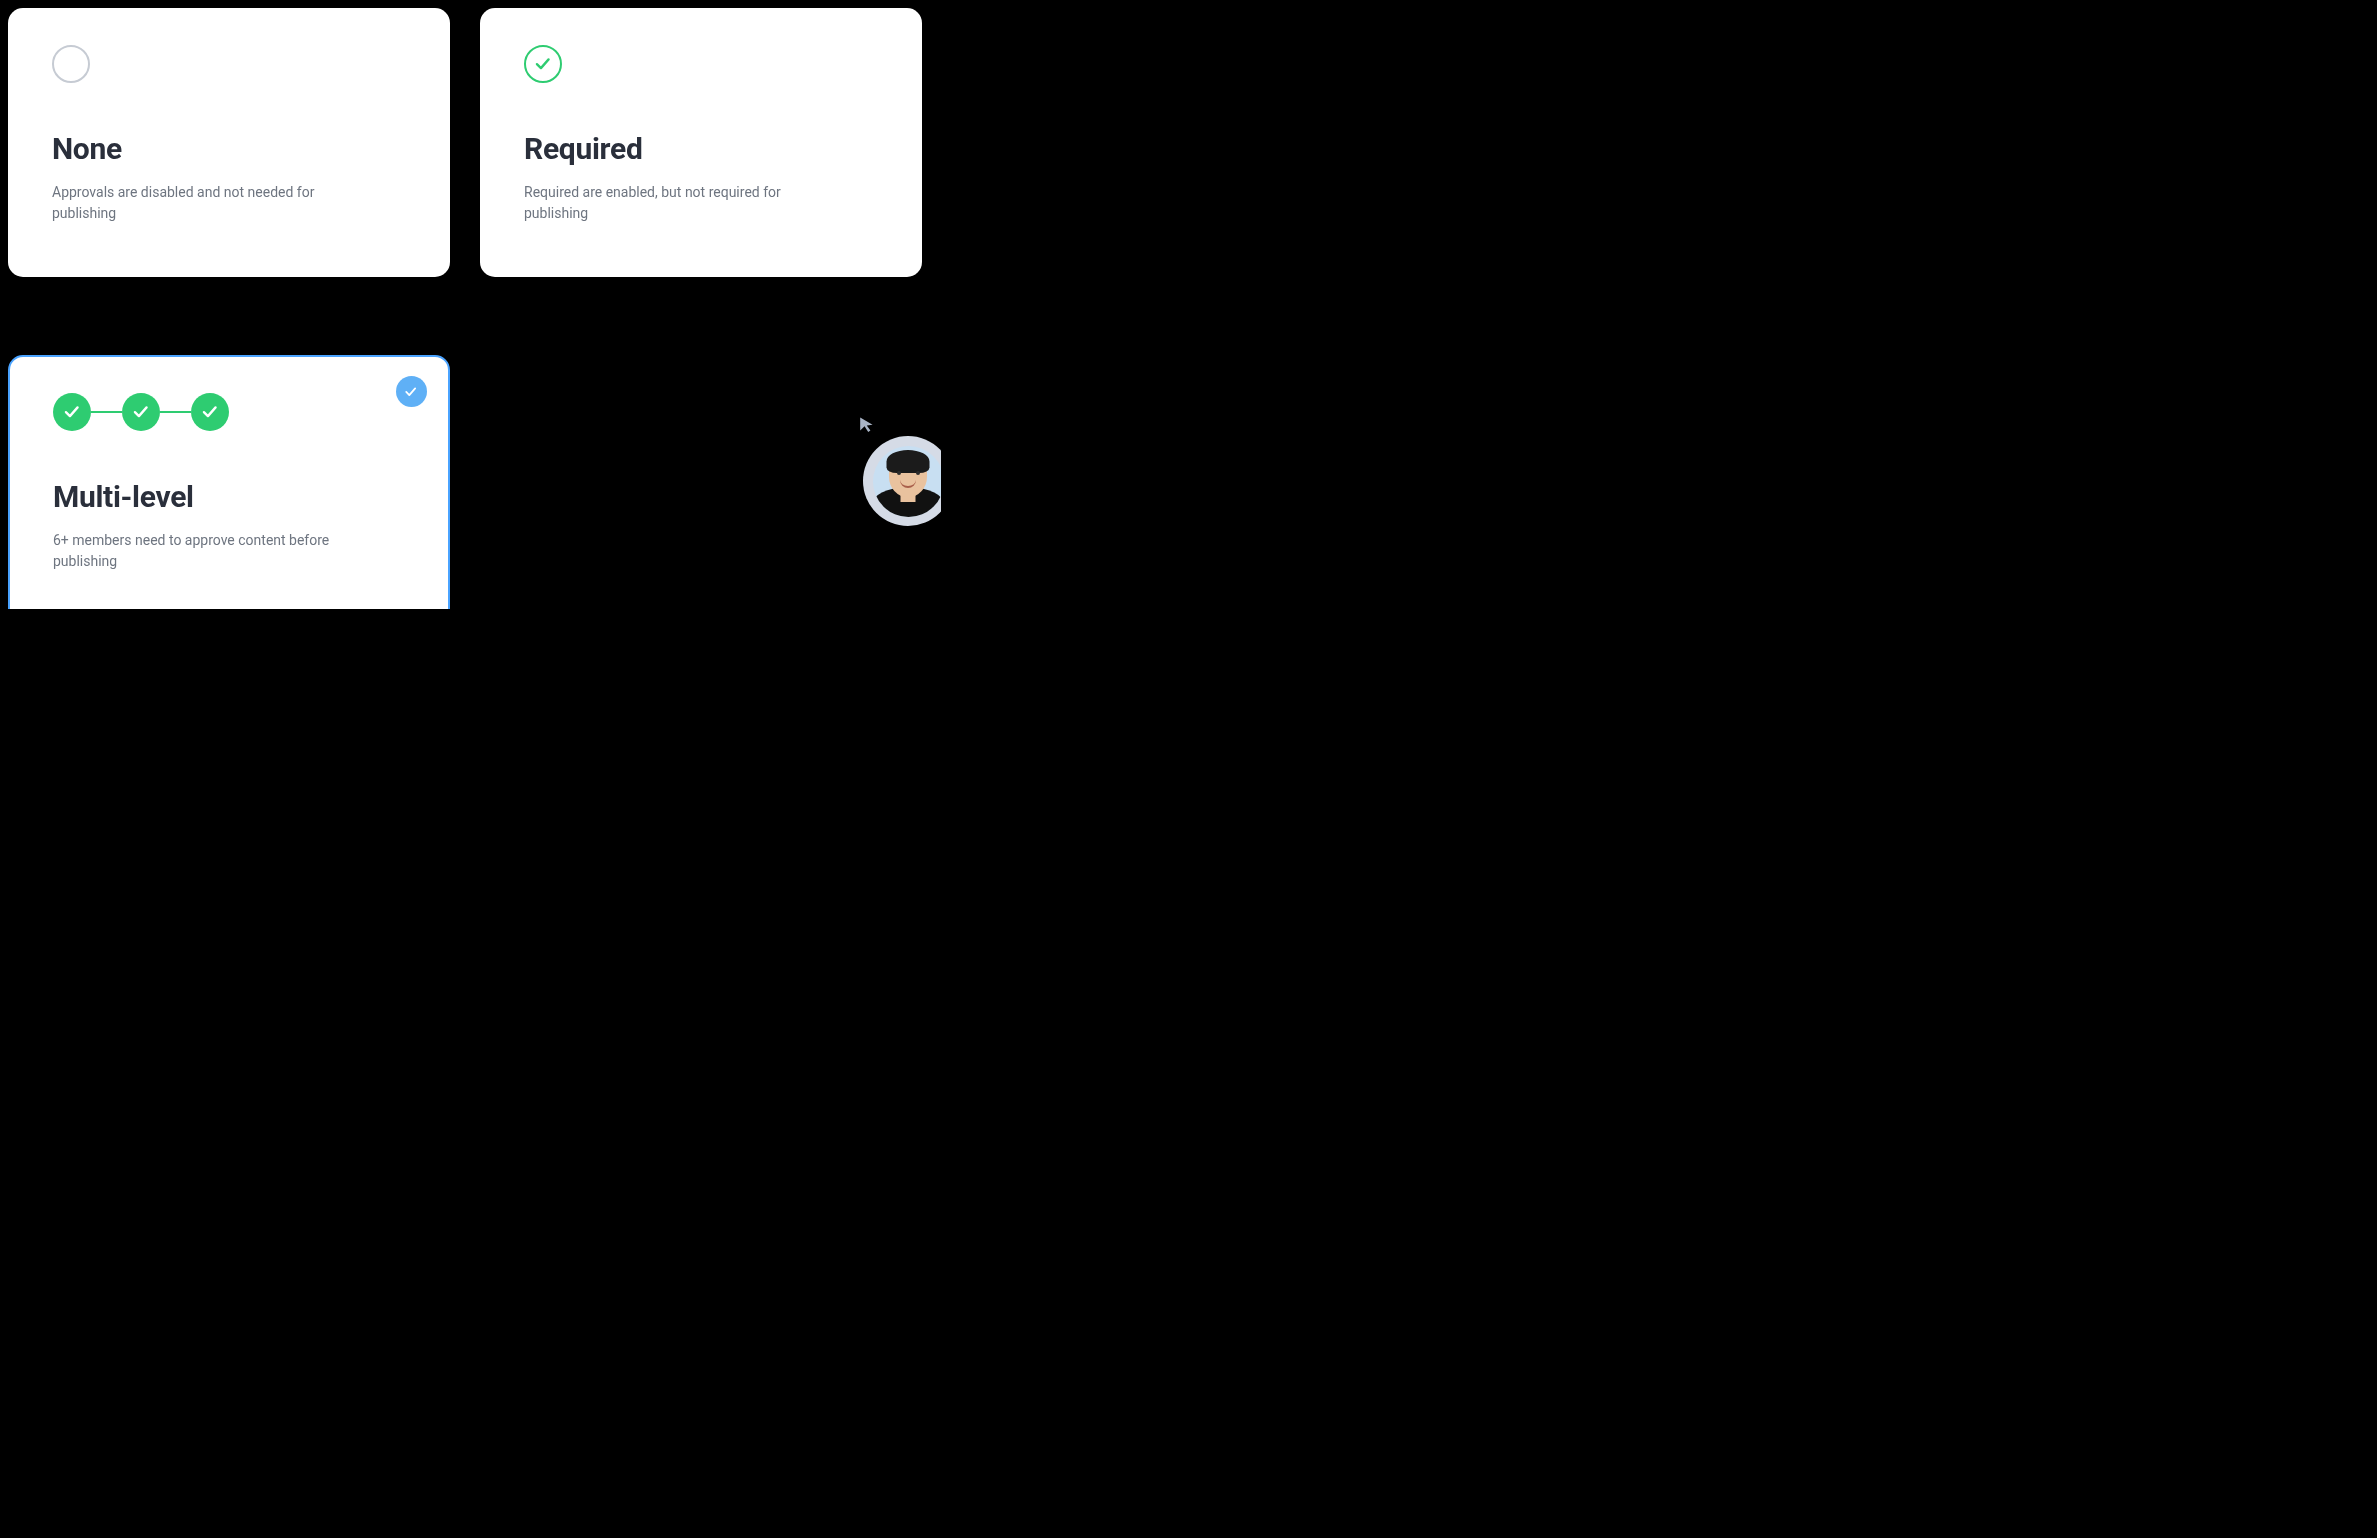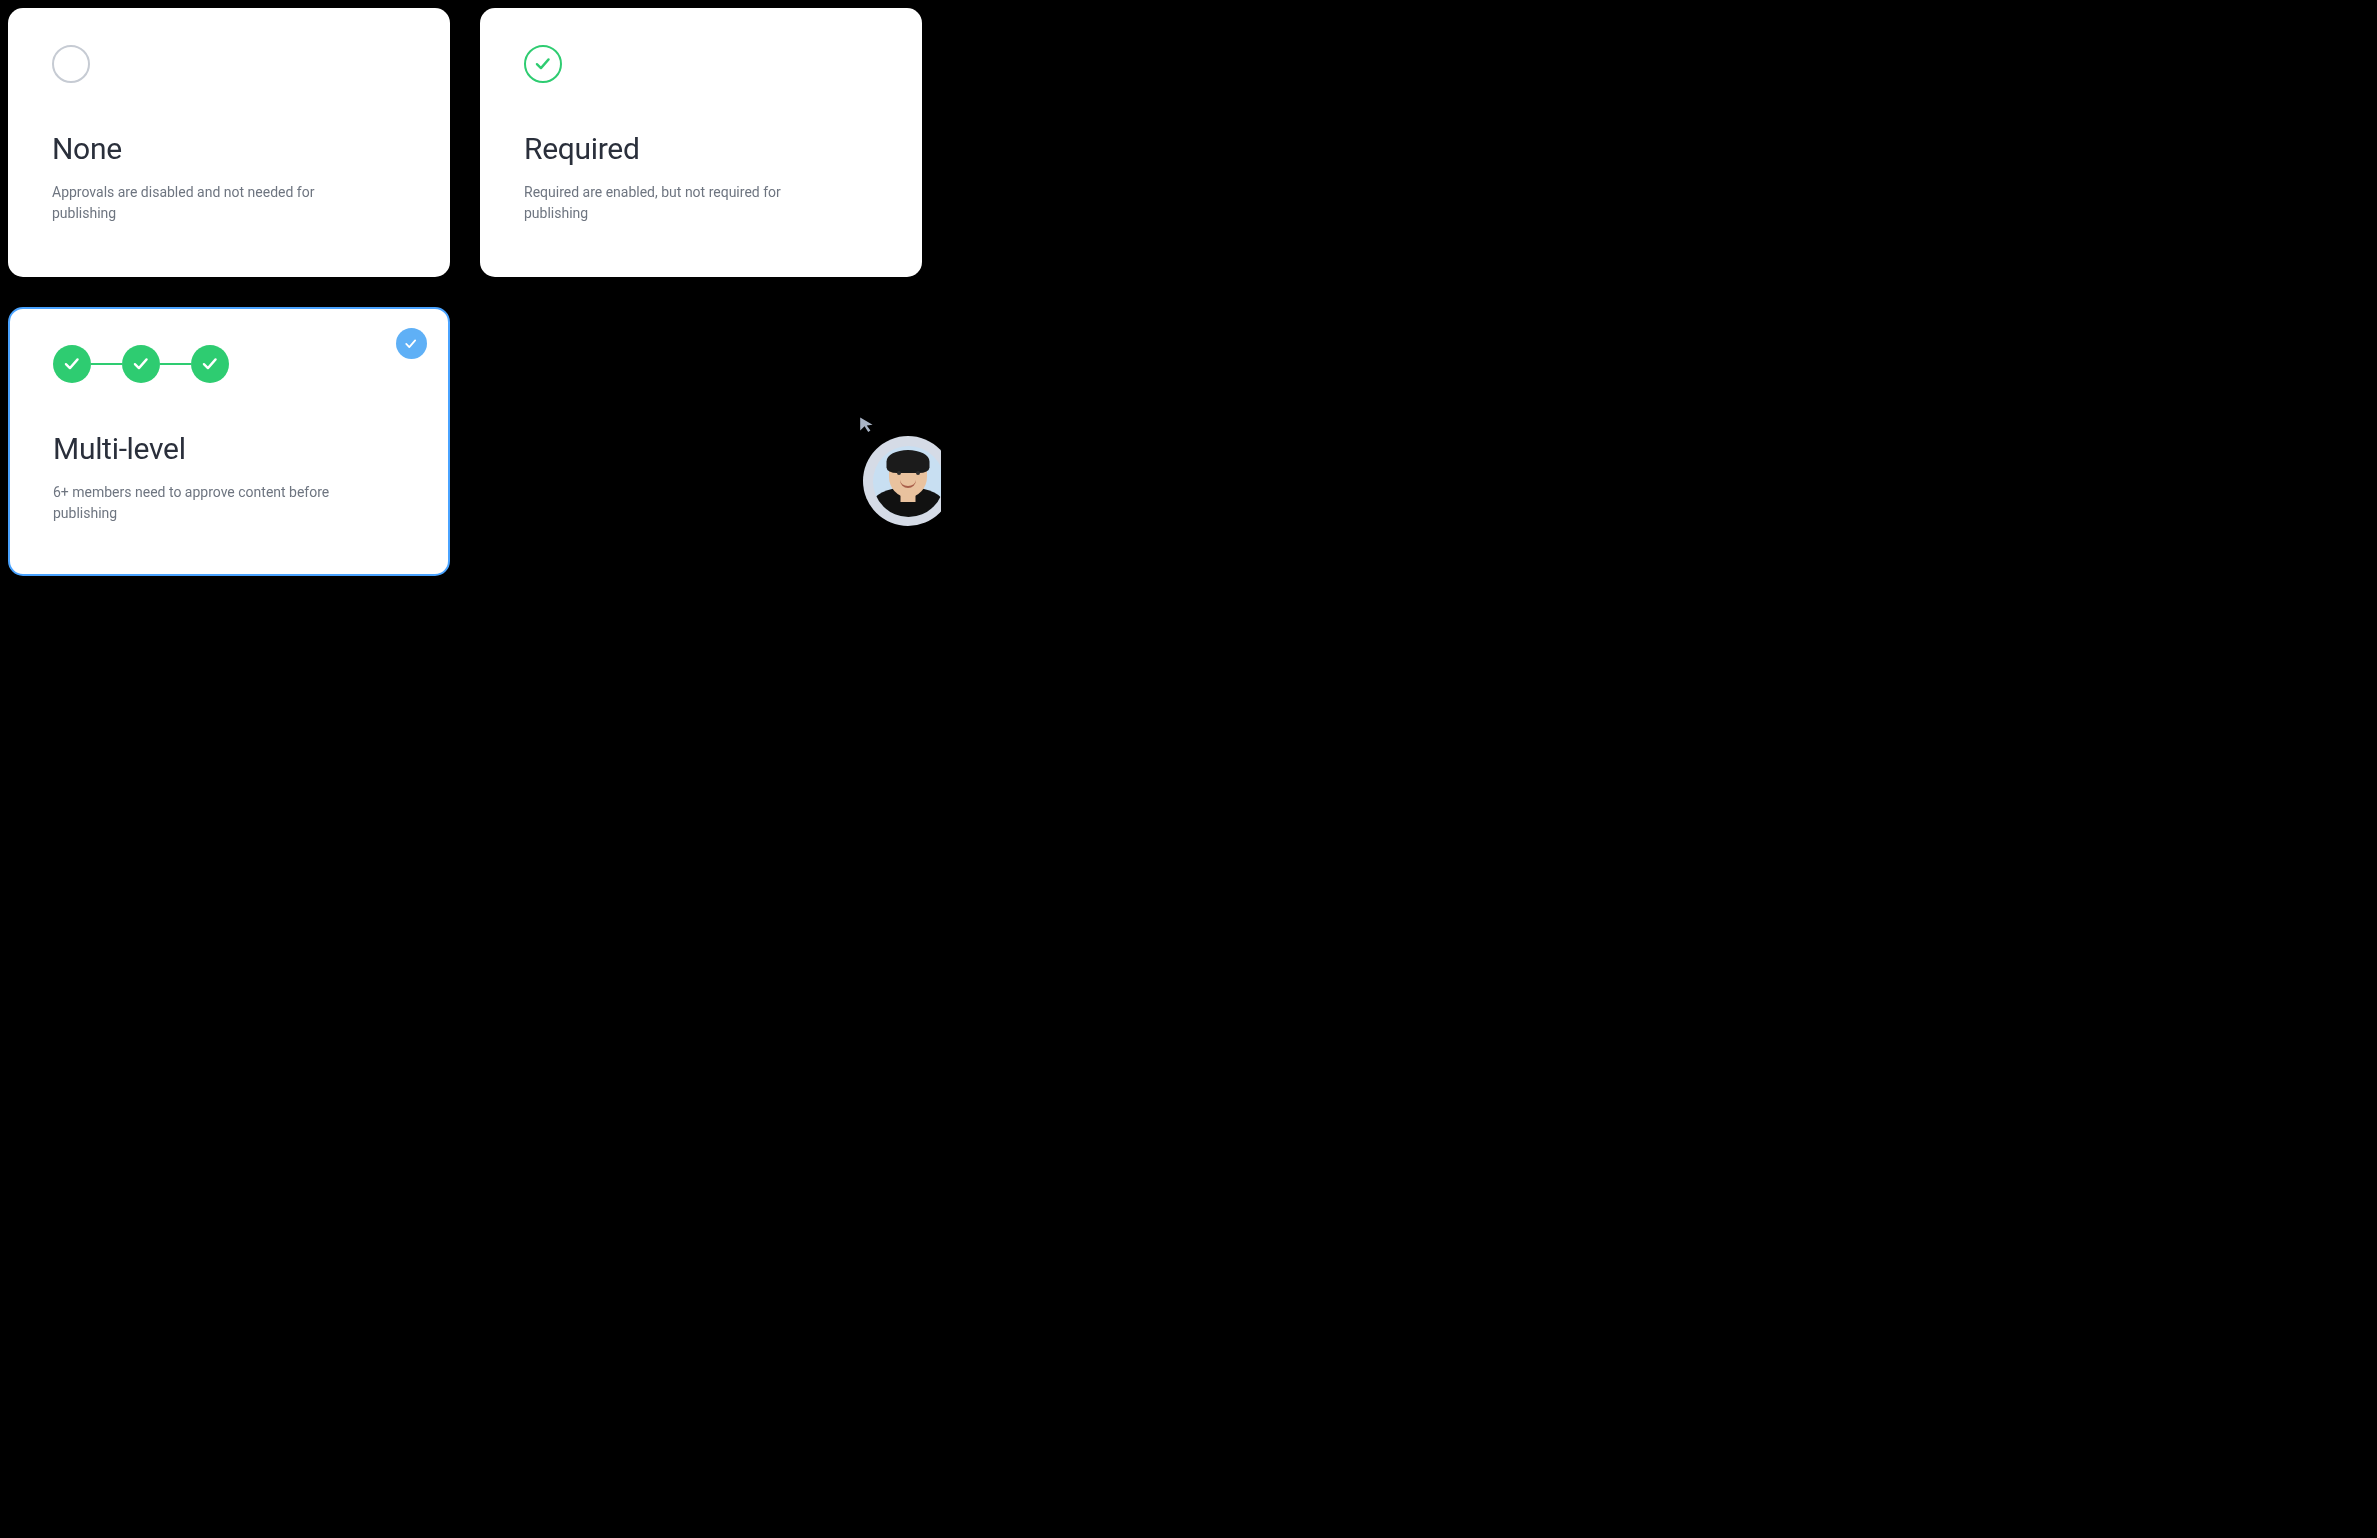--- a/index.html
+++ b/index.html
@@ -31,20 +31,21 @@
       min-height: 269px;
       position: relative;
       cursor: pointer;
       display: flex;
       flex-direction: column;
       border: 1.3px solid transparent;
     }
 
     .card.selected {
       border: 2px solid #4aa3ff;
+      margin-top: 48px;
     }
 
     .icon-zone {
       height: 46px;
       display: flex;
       align-items: center;
       margin-bottom: 44px;
     }
 
     .icon-circle-empty {
@@ -94,21 +95,21 @@
     }
 
     .connector {
       width: 31px;
       height: 1.3px;
       background: #2ecc71;
     }
 
     .card-title {
       font-size: 30px;
-      font-weight: 400;
+      font-weight: 700;
       color: #2a2f3b;
       margin-bottom: 16px;
       letter-spacing: -0.3px;
     }
 
     .card-description {
       font-size: 14px;
       line-height: 1.5;
       color: #6e7580;
       max-width: 282px;

